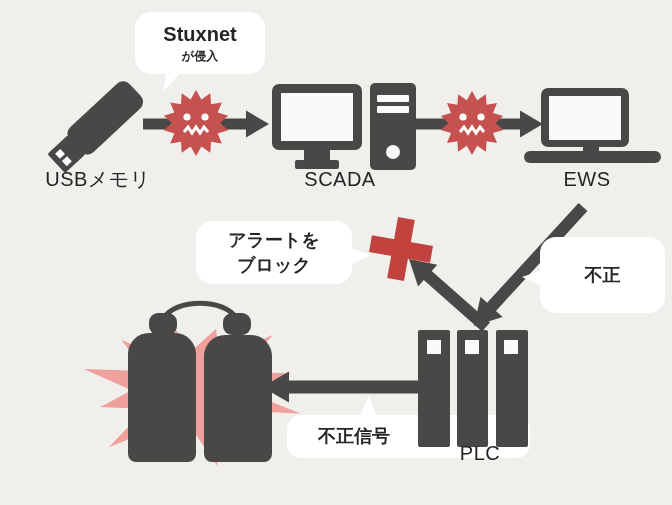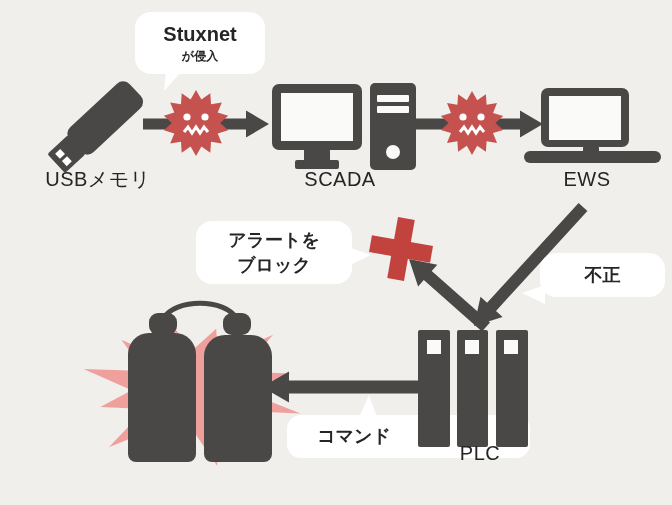--- a/index.html
+++ b/index.html
@@ -137,19 +137,19 @@
     <span class="l2">が侵入</span>
     <span class="tail tail-down"></span>
   </div>
 
   <div class="bubble jp" style="left:196px;top:221px;width:156px;height:63px;">
     <span class="l1">アラートを</span>
     <span class="l2">ブロック</span>
     <span class="tail tail-right"></span>
   </div>
 
-  <div class="bubble jp" style="left:540px;top:253px;width:125px;height:44px;">
+  <div class="bubble jp" style="left:540px;top:237px;width:125px;height:76px;">
     <span class="l1">不正</span>
     <span class="tail tail-left"></span>
   </div>
 
-  <div class="signal-text">コマンド</div>
+  <div class="signal-text">不正信号</div>
 </div>
 
 </body></html>

